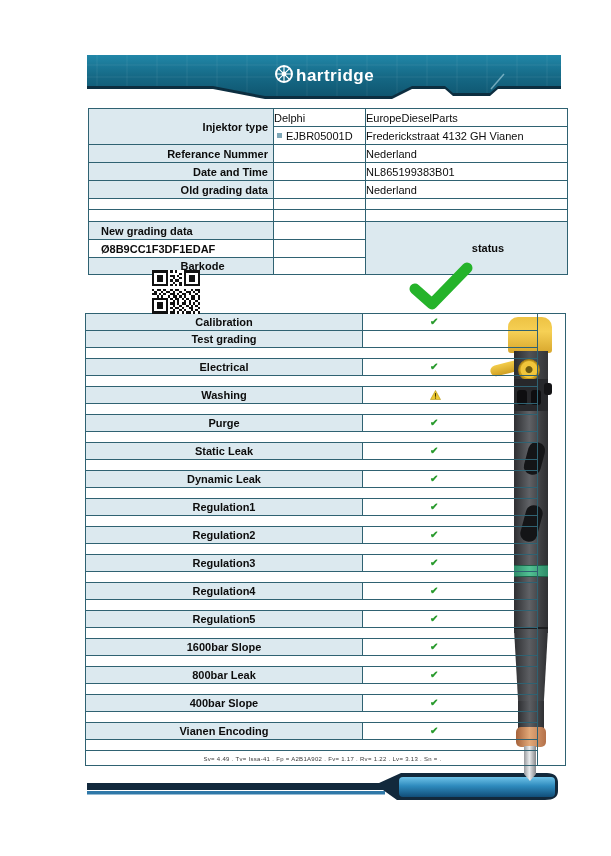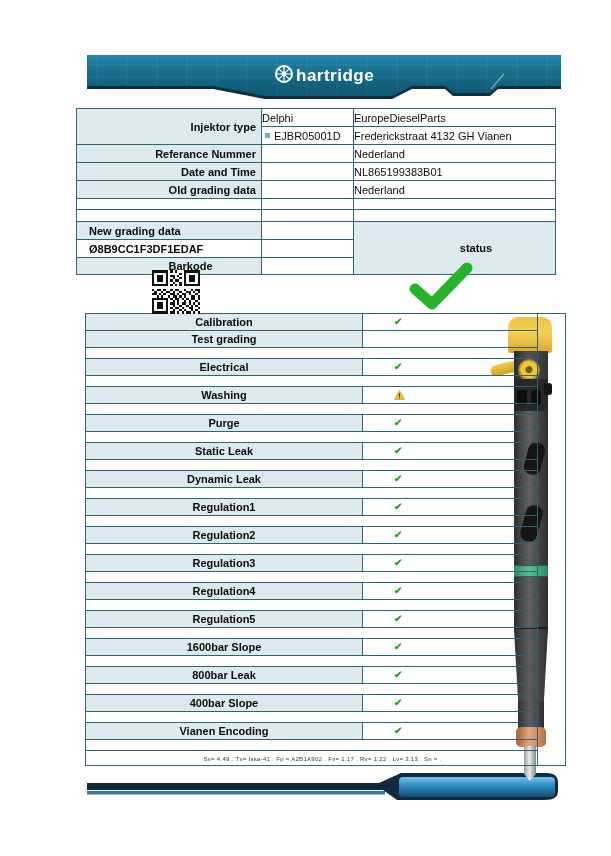--- a/index.html
+++ b/index.html
@@ -12,21 +12,21 @@
         font-family:"Liberation Sans",sans-serif;color:var(--ink);margin-left:40px;}
 
   
   .banner{position:absolute;left:47px;top:53px;z-index:3;}
 
   
   .edge-dark{position:absolute;left:601px;top:0;width:3px;height:856px;background:#17273b;z-index:6;}
   .edge-blue{position:absolute;left:604px;top:0;width:7px;height:856px;background:#b3c8e6;z-index:6;}
 
   
-  .info-table{position:absolute;left:36px;top:108px;width:479px;z-index:3;
+  .info-table{position:absolute;left:48px;top:108px;width:479px;z-index:3;
     display:grid;grid-template-columns:185px 92px 202px;
     grid-template-rows:18px 18px 18px 18px 18px 11px 12px 18px 18px 17px;
     border-top:1px solid var(--bd);border-left:1px solid var(--bd);background:#fff;}
   .cell{border-right:1px solid var(--bd);border-bottom:1px solid var(--bd);
     box-sizing:border-box;font-size:11px;display:flex;align-items:center;background:#fff;overflow:hidden;white-space:nowrap;}
   .cell.blue{background:var(--cellblue);}
   .cell.bold{font-weight:bold;}
   .cell.right{justify-content:flex-end;padding-right:5px;}
   .cell.left{}
   .cell.center{justify-content:center;padding-left:43px;}
@@ -35,21 +35,21 @@
 
   
   .qr{position:absolute;left:112px;top:270px;z-index:3;line-height:0;}
   .big-check{position:absolute;left:368px;top:262px;z-index:3;line-height:0;}
 
   
   .results{position:absolute;left:45px;top:313px;width:479px;height:451px;
     border:1px solid var(--bd);box-sizing:content-box;display:flex;z-index:2;background:transparent;}
   .rows-col{width:452px;border-right:1px solid var(--bd);box-sizing:border-box;}
   .side-col{flex:1;background:transparent;}
-  .result-row{display:flex;height:17px;border-bottom:1px solid var(--bd);box-sizing:border-box;}
+  .result-row{display:flex;height:17px;border-bottom:1px solid var(--bd);box-sizing:border-box;gap:36px;}
   .r-label{width:277px;box-sizing:border-box;border-right:1px solid var(--bd);
     background:var(--cellblue);font-weight:bold;font-size:11px;color:var(--ink);
     display:flex;align-items:center;justify-content:center;}
   .r-value{flex:1;display:flex;align-items:center;padding-left:31px;background:transparent;}
   .check{color:#2a9b2e;font-size:10px;font-weight:bold;line-height:1;}
   .gap-row{height:11px;border-bottom:1px solid var(--bd);box-sizing:border-box;background:transparent;}
   .foot-row{height:15px;display:flex;align-items:center;justify-content:center;
     font-size:6px;color:#3a3a3a;letter-spacing:.3px;padding-left:22px;}
 
   

